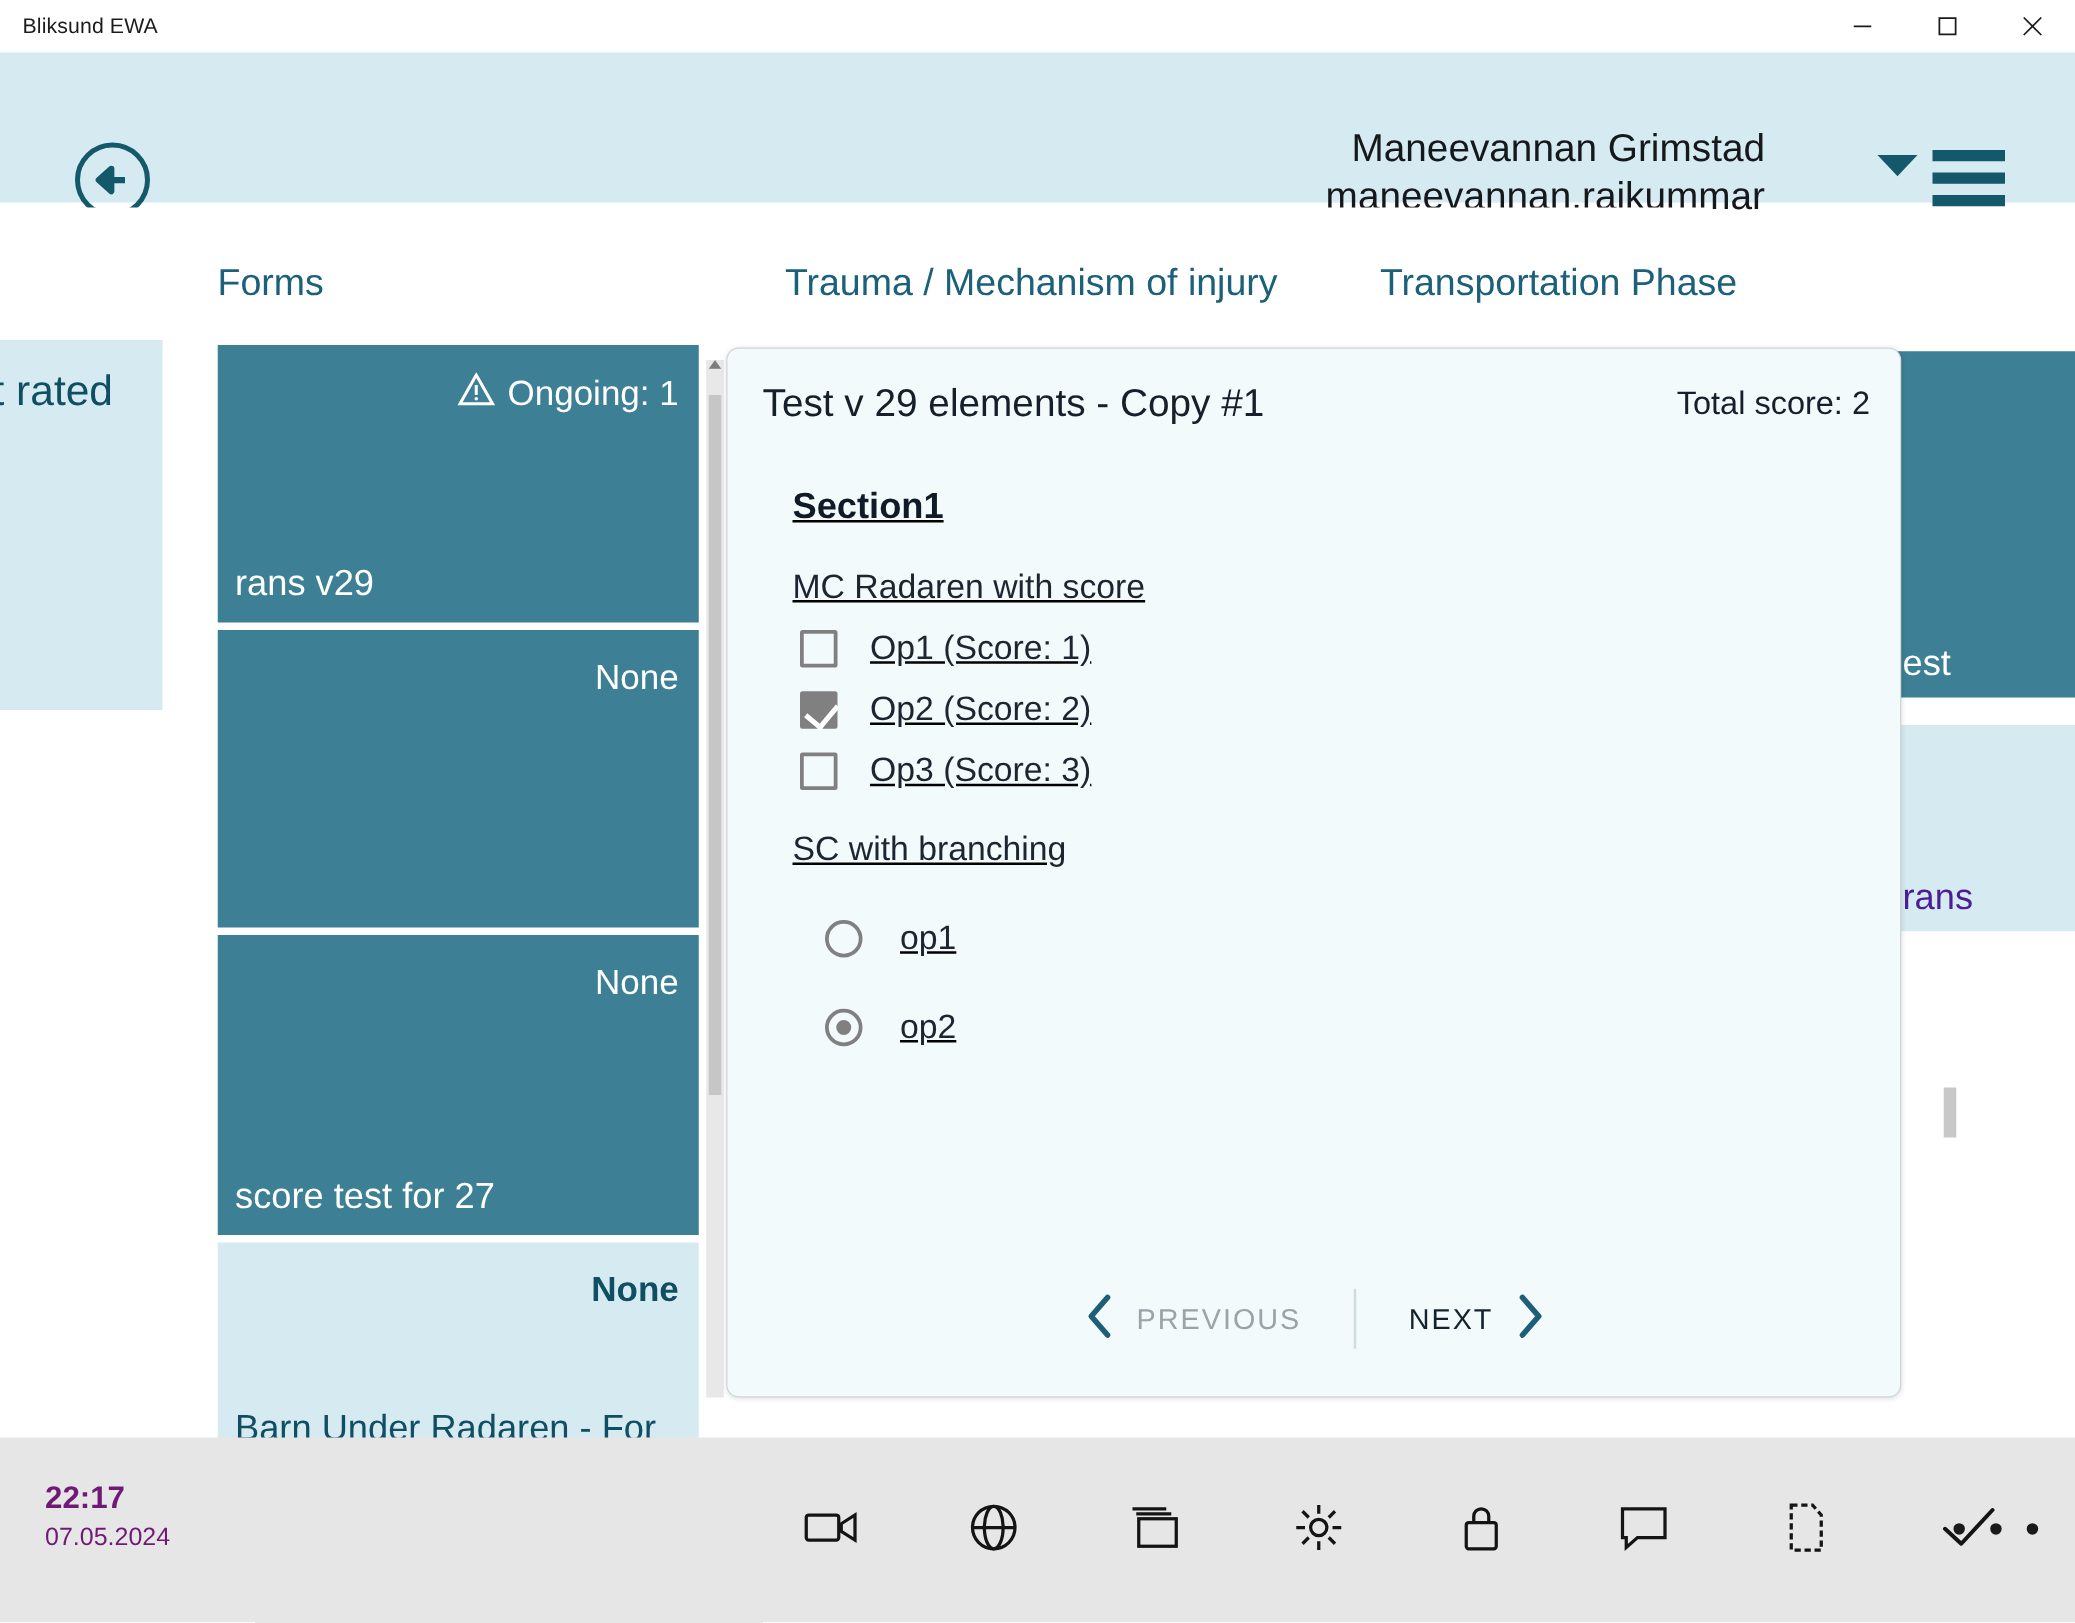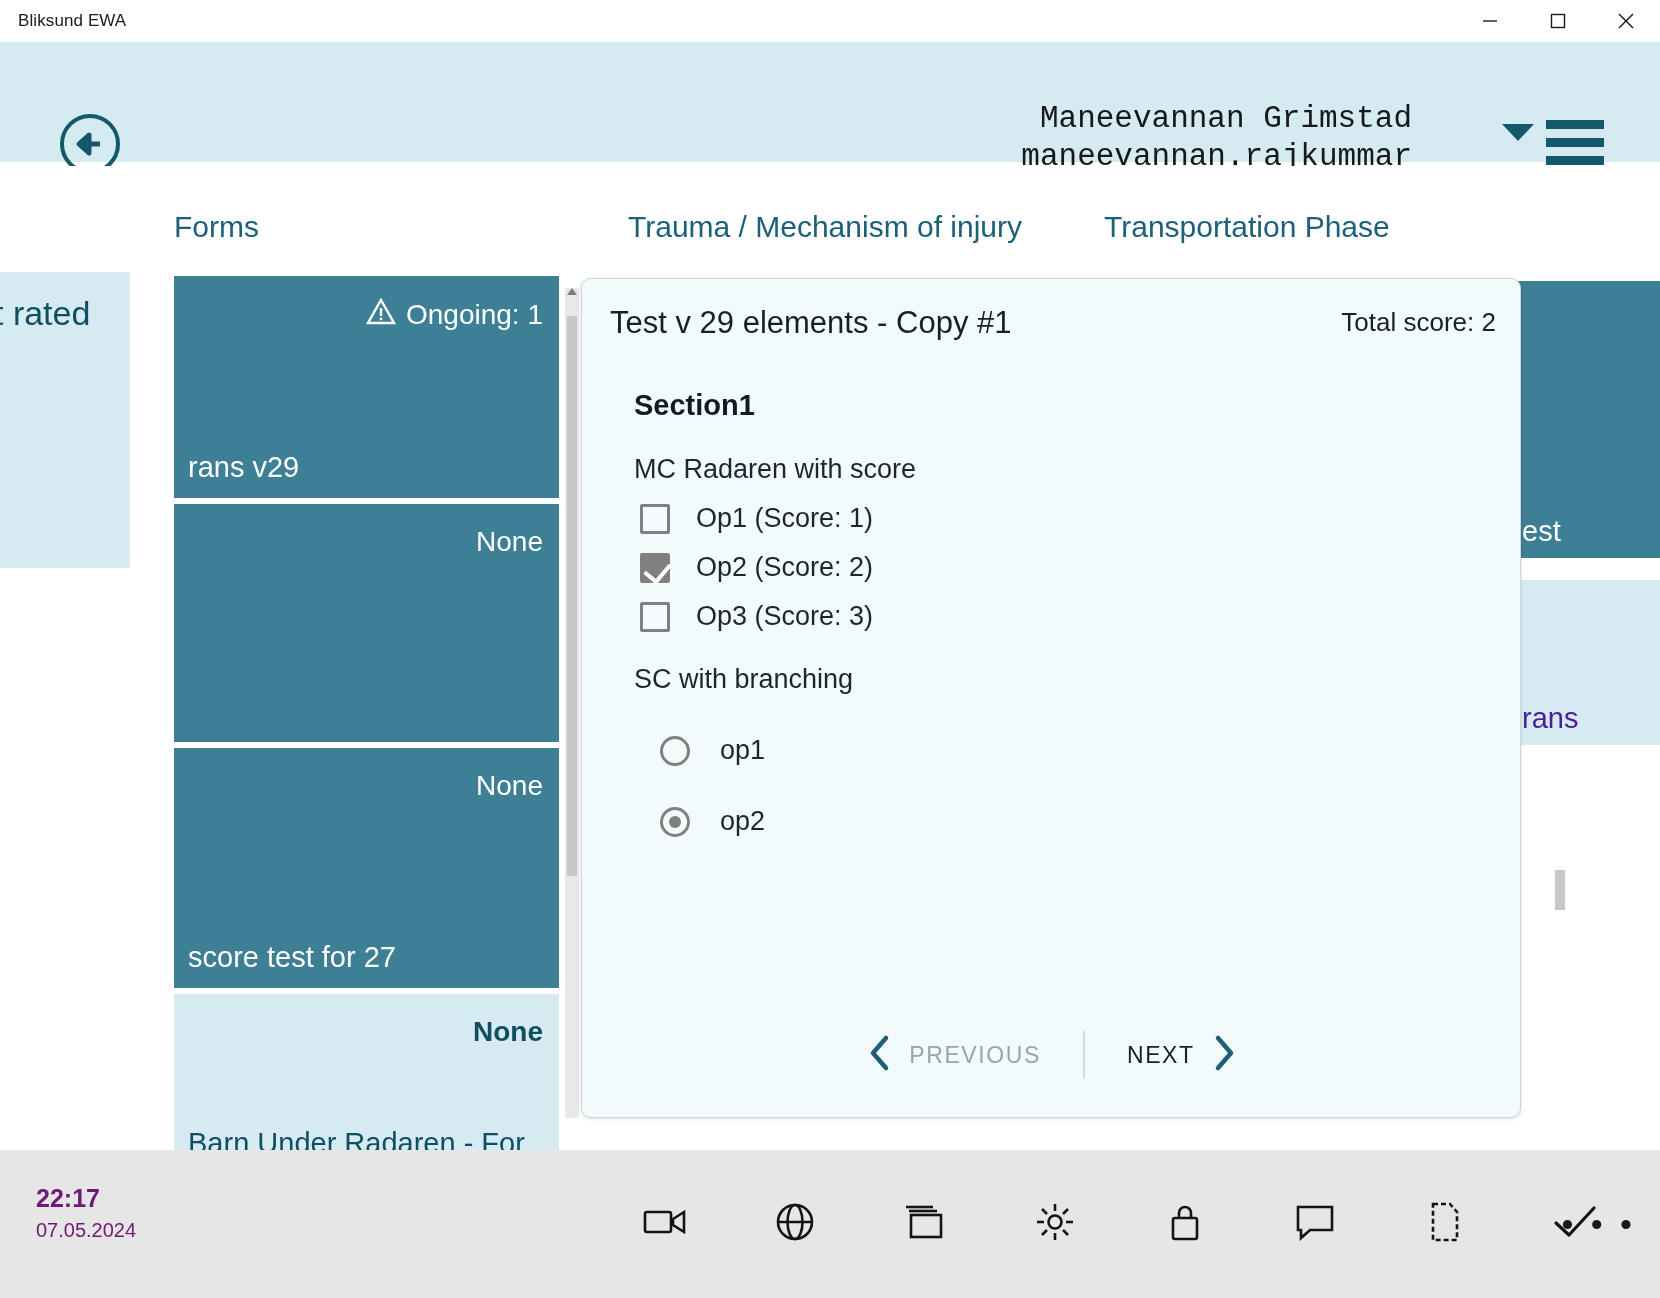--- a/index.html
+++ b/index.html
@@ -34,21 +34,20 @@
     position: absolute; top: 42px; left: 0; width: 1660px; height: 120px;
     background: #d6eaf2;
   }
   .back-btn {
     position: absolute; left: 58px; top: 70px; width: 64px; height: 64px;
     cursor: pointer;
   }
   .user-block {
     position: absolute; right: 248px; top: 58px; text-align: right;
     line-height: 1.22;
-    font-family: Liberation Mono, monospace;
   }
   .user-name { font-size: 31px; color: #15191c; font-weight: 400; white-space: nowrap;}
   .user-login { font-size: 31px; color: #15191c; font-weight: 400; white-space: nowrap;}
   .menu-area {
     position: absolute; right: 56px; top: 72px; display: flex; align-items: flex-start; gap: 12px;
   }
   .caret-down {
     width: 0; height: 0; border-left: 16px solid transparent; border-right: 16px solid transparent;
     border-top: 17px solid #14596b; margin-top: 10px;
   }
@@ -138,21 +137,21 @@
     box-shadow: 0 1px 4px rgba(0,0,0,0.12);
   }
   .dlg-title {
     position: absolute; left: 28px; top: 26px; font-size: 31px; color: #16202a;
     white-space: nowrap;
   }
   .dlg-score {
     position: absolute; right: 24px; top: 28px; font-size: 26px; color: #16202a;
     white-space: nowrap;
   }
-  .dlg-body { position: absolute; left: 0; top: 96px; width: 940px; }
+  .dlg-body { position: absolute; left: 0; top: 96px; width: 940px; text-decoration: underline; }
   .section-title {
     font-size: 29px; font-weight: bold; color: #0f1b26; margin-left: 52px; margin-top: 14px;
   }
   .q-label {
     font-size: 27px; color: #1d2630; margin-left: 52px; margin-top: 32px;
   }
   .opt-row {
     display: flex; align-items: center; margin-left: 58px; margin-top: 18px; cursor: pointer;
   }
   .chk {

